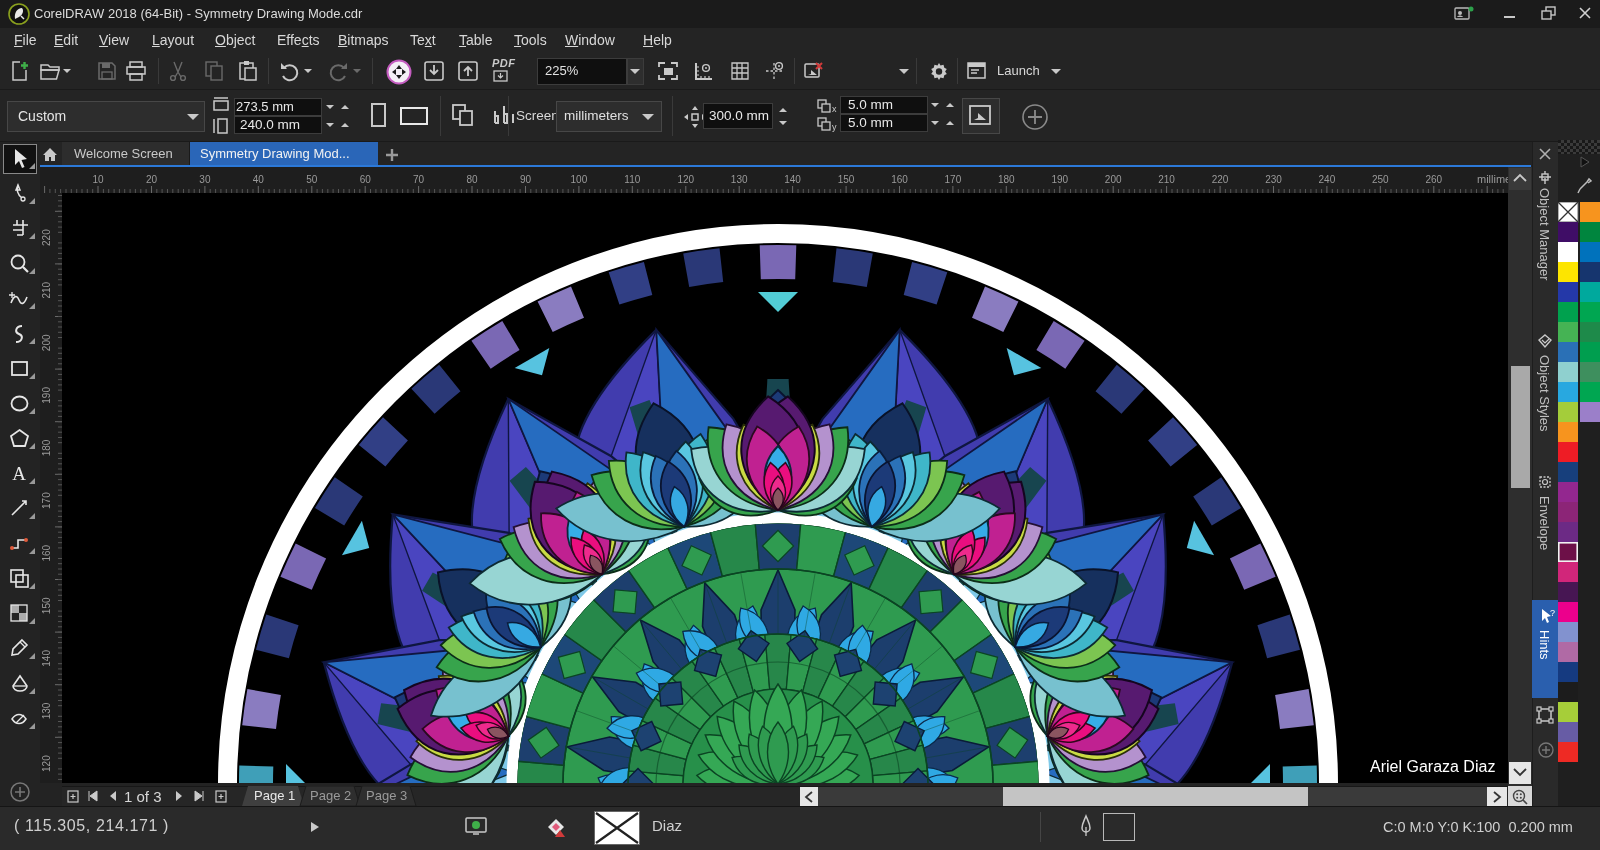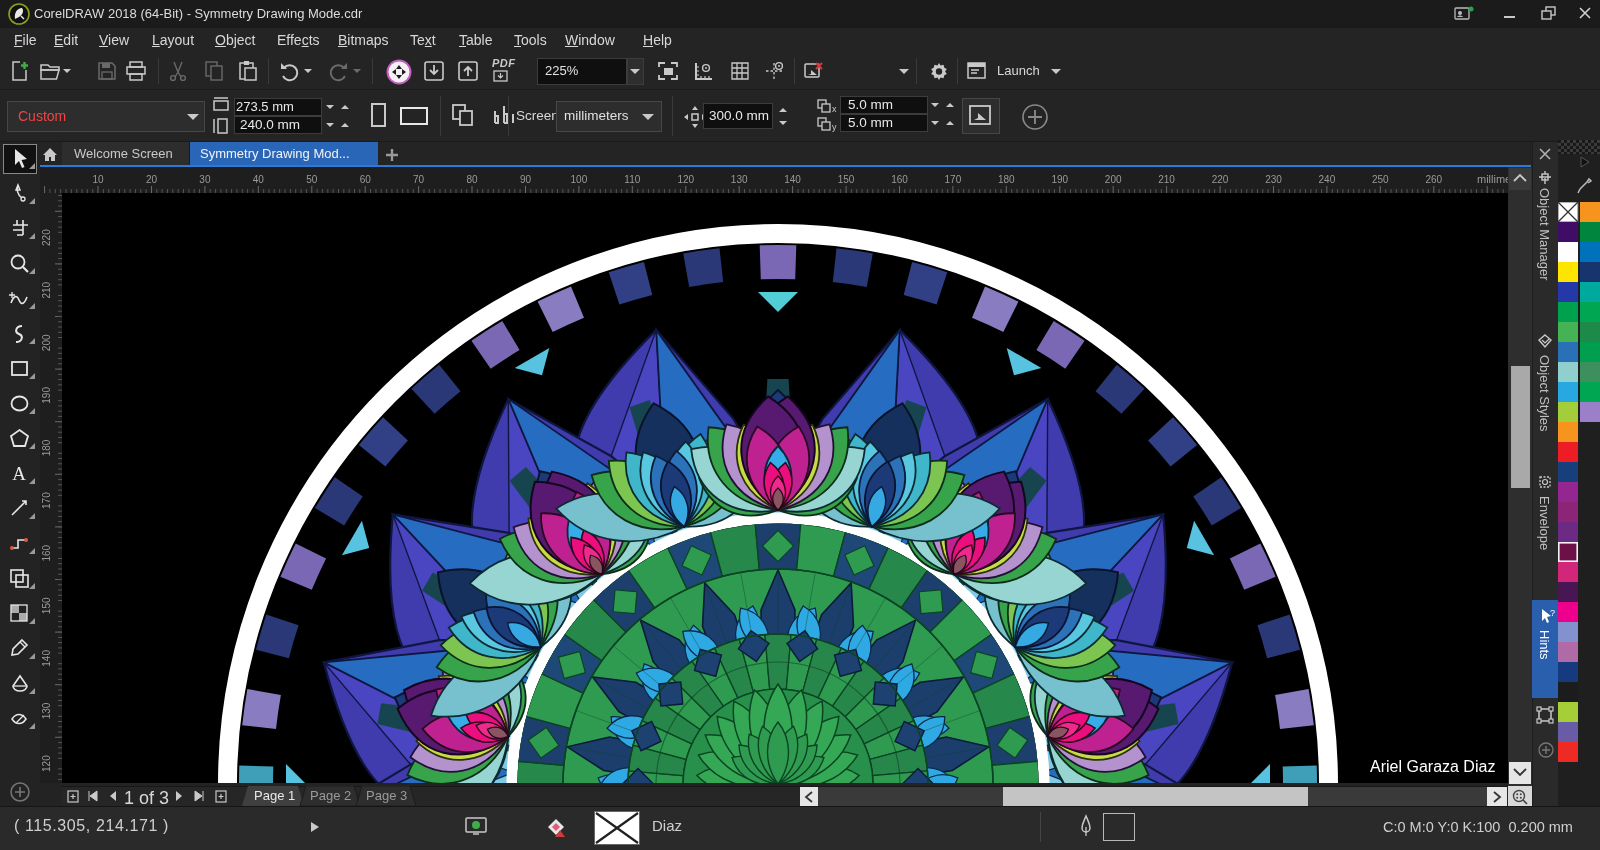--- a/index.html
+++ b/index.html
@@ -151,21 +151,21 @@
     <rect x="3" y="4" width="17" height="15" fill="none" stroke="#c9c9c9" stroke-width="1.5"></rect>
     <rect x="3" y="4" width="17" height="4" fill="#c9c9c9"></rect>
     <path d="M6,11 h8 M6,14 h6" stroke="#c9c9c9" stroke-width="1.3"></path>
   </svg>
 <div style="position:absolute;left:997px;top:63px;font-size:13px;color:#d8d8d8;white-space:nowrap;">Launch</div>
 <svg class="ic" style="left:1050px;top:67px" width="12" height="10">
     <path d="M1,2 l5,5 l5,-5 z" fill="#c9c9c9"></path>
   </svg>
 <div style="position:absolute;left:0px;top:90px;width:1600px;height:52px;background:#242424;border-bottom:1px solid #1a1a1a;"></div>
 <div style="position:absolute;left:7px;top:101px;width:198px;height:31px;background:#2d2d2d;border:1px solid #474747;"></div>
-<div style="position:absolute;left:18px;top:108px;font-size:14px;color:#ef4444;white-space:nowrap;">Custom</div>
+<div style="position:absolute;left:18px;top:108px;font-size:14px;color:#e5e5e5;white-space:nowrap;">Custom</div>
 <svg class="ic" style="left:186px;top:112px" width="14" height="10">
     <path d="M1,2 l6,6 l6,-6 z" fill="#c9c9c9"></path>
   </svg>
 <svg class="ic" style="left:211px;top:96px" width="20" height="20">
     <rect x="3" y="5" width="14" height="9" fill="none" stroke="#c9c9c9" stroke-width="1.5"></rect>
     <path d="M3,2 h14" stroke="#c9c9c9" stroke-width="1.5"></path>
   </svg>
 <svg class="ic" style="left:211px;top:116px" width="20" height="20">
     <rect x="7" y="3" width="9" height="14" fill="none" stroke="#c9c9c9" stroke-width="1.5"></rect>
     <path d="M3,3 v14" stroke="#c9c9c9" stroke-width="1.5"></path>
@@ -1562,21 +1562,21 @@
 <svg class="ic" style="left:66px;top:788px" width="16" height="16">
     <rect x="2" y="3" width="10" height="11" fill="none" stroke="#c9c9c9" stroke-width="1.2"></rect>
     <path d="M7,6 v5 M4.5,8.5 h5" stroke="#c9c9c9" stroke-width="1.2"></path>
   </svg>
 <svg class="ic" style="left:86px;top:789px" width="14" height="14">
     <path d="M3,2 v10 M4,7 l7,5 v-10 z" fill="#c9c9c9" stroke="#c9c9c9"></path>
   </svg>
 <svg class="ic" style="left:106px;top:789px" width="14" height="14">
     <path d="M10,2 l-6,5 l6,5 z" fill="#c9c9c9"></path>
   </svg>
-<div style="position:absolute;left:124px;top:788px;font-size:18px;color:#d8d8d8;white-space:nowrap;">1 of 3</div>
+<div style="position:absolute;left:124px;top:788px;font-size:15px;color:#d8d8d8;white-space:nowrap;">1 of 3</div>
 <svg class="ic" style="left:172px;top:789px" width="14" height="14">
     <path d="M4,2 l6,5 l-6,5 z" fill="#c9c9c9"></path>
   </svg>
 <svg class="ic" style="left:192px;top:789px" width="14" height="14">
     <path d="M11,2 v10 M10,7 l-7,5 v-10 z" fill="#c9c9c9" stroke="#c9c9c9"></path>
   </svg>
 <svg class="ic" style="left:214px;top:788px" width="16" height="16">
     <rect x="2" y="3" width="10" height="11" fill="none" stroke="#c9c9c9" stroke-width="1.2"></rect>
     <path d="M7,6 v5 M4.5,8.5 h5" stroke="#c9c9c9" stroke-width="1.2"></path>
   </svg>

